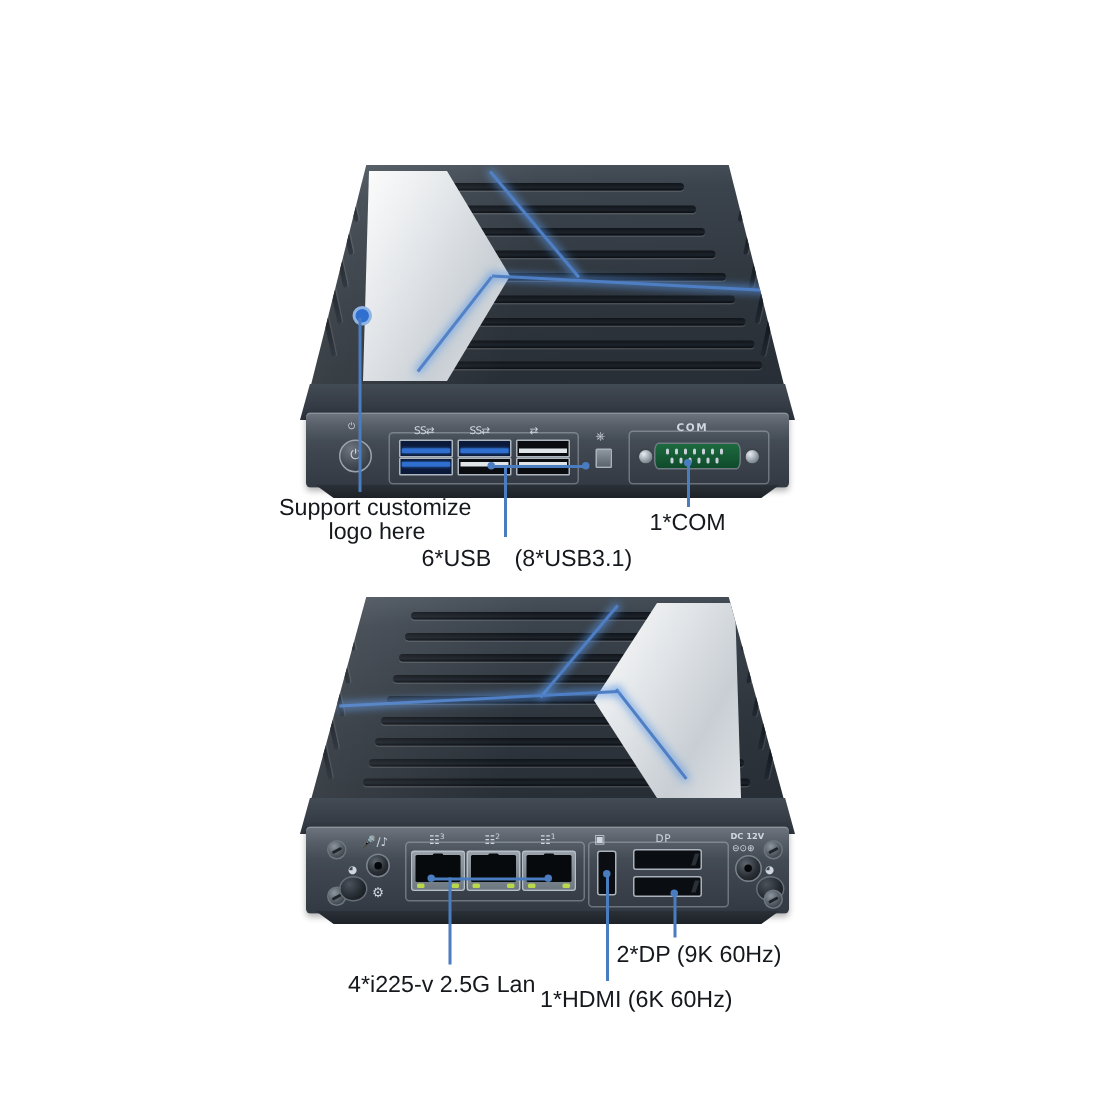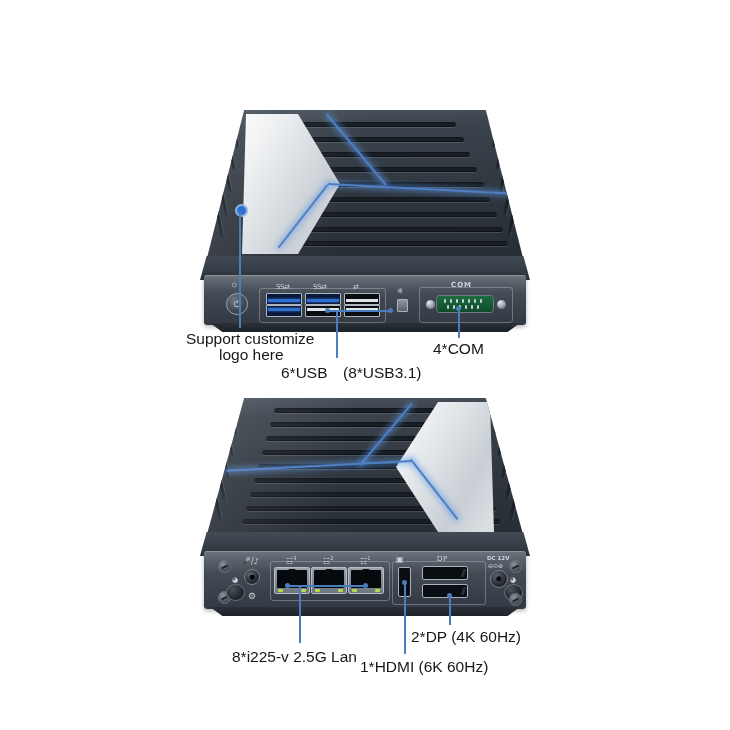--- a/index.html
+++ b/index.html
@@ -247,21 +247,21 @@
     <div class="tick" style="left:325px;top:308px;"></div>
     <div class="tick" style="left:388px;top:308px;"></div>
     <div class="cl cl-h" style="left:327px;top:310px;width:62px;"></div>
     <div class="cl cl-v" style="left:336px;top:310px;height:48px;"></div>
     <div class="lbl" style="left:281px;top:364px;">6*USB (8*USB3.1)</div>
   </div>
 
   <div>
     <div class="tick" style="left:456px;top:306px;"></div>
     <div class="cl cl-v" style="left:458px;top:308px;height:30px;"></div>
-    <div class="lbl" style="left:433px;top:340px;">4*COM</div>
+    <div class="lbl" style="left:433px;top:340px;">1*COM</div>
   </div>
 
   <div class="device" style="left:200px;top:398px;width:330px;height:205px;">
 
     <div class="top-face" style="left:6px;top:0;width:318px;height:140px;">
       <div class="fins">
         <div class="fin" style="left:68px;top:10px;width:180px;"></div>
         <div class="fin" style="left:64px;top:24px;width:190px;"></div>
         <div class="fin" style="left:60px;top:38px;width:200px;"></div>
         <div class="fin" style="left:56px;top:52px;width:210px;"></div>
@@ -351,28 +351,28 @@
     <div style="position:absolute;left:10px;top:209px;width:310px;height:9px;
                 background:linear-gradient(180deg,#2b3138,#1d2228);
                 clip-path:polygon(0% 0%, 100% 0%, 96% 100%, 4% 100%);"></div>
   </div>
 
   <div>
     <div class="tick" style="left:285px;top:583px;"></div>
     <div class="tick" style="left:363px;top:583px;"></div>
     <div class="cl cl-h" style="left:287px;top:585px;width:77px;"></div>
     <div class="cl cl-v" style="left:299px;top:585px;height:58px;"></div>
-    <div class="lbl" style="left:232px;top:648px;">8*i225-v 2.5G Lan</div>
+    <div class="lbl" style="left:232px;top:648px;">4*i225-v 2.5G Lan</div>
   </div>
 
   <div>
     <div class="tick" style="left:402px;top:580px;"></div>
     <div class="cl cl-v" style="left:404px;top:582px;height:72px;"></div>
     <div class="lbl" style="left:360px;top:658px;">1*HDMI (6K 60Hz)</div>
   </div>
 
   <div>
     <div class="tick" style="left:447px;top:593px;"></div>
     <div class="cl cl-v" style="left:449px;top:595px;height:30px;"></div>
-    <div class="lbl" style="left:411px;top:628px;">2*DP (4K 60Hz)</div>
+    <div class="lbl" style="left:411px;top:628px;">2*DP (9K 60Hz)</div>
   </div>
 
 </div>
 
 </body></html>

